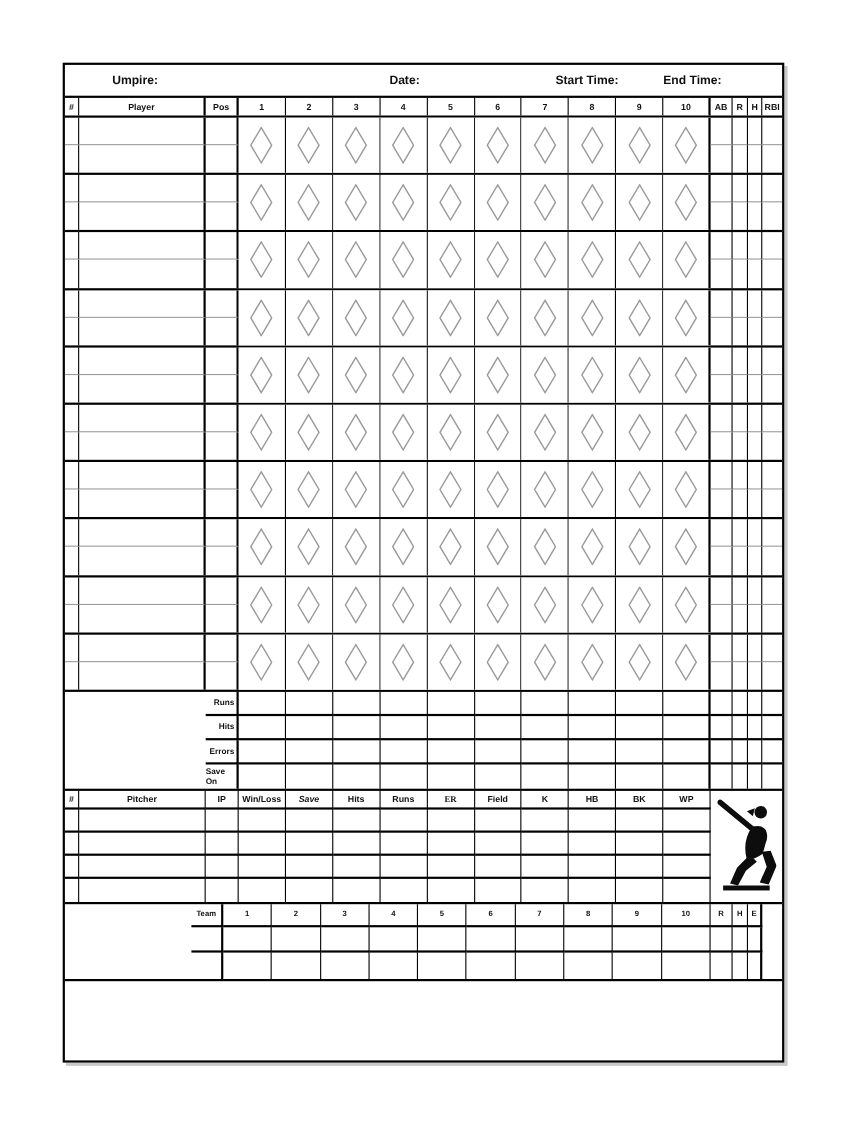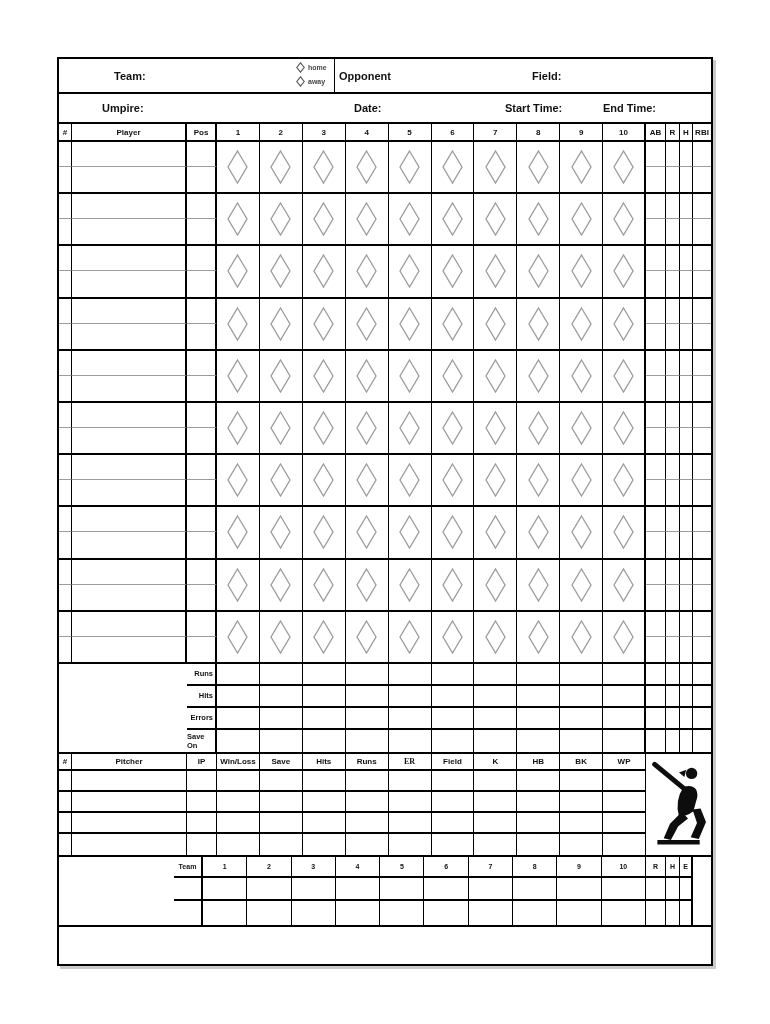--- a/index.html
+++ b/index.html
@@ -49,44 +49,20 @@
   
   .row-scorer{position:relative;height:37px;}
   .dwrap{display:flex;align-items:center;justify-content:center;}
 </style>
 </head>
 <body>
 
 <div class="page">
   <div class="card">
 
-    <div class="row-team">
-      <span class="lbl" style="left:55px">Team:</span>
-      <div class="homeaway">
-        <div class="ha-line">
-          <span class="dwrap">
-            <svg width="9" height="11" viewBox="0 0 9 11">
-                <polygon points="4.5,0.8 8.2,5.5 4.5,10.2 0.8,5.5" fill="none" stroke="#555" stroke-width="1.1"></polygon>
-              </svg>
-          </span>
-          <span>home</span>
-        </div>
-        <div class="ha-line">
-          <span class="dwrap">
-            <svg width="9" height="11" viewBox="0 0 9 11">
-                <polygon points="4.5,0.8 8.2,5.5 4.5,10.2 0.8,5.5" fill="none" stroke="#555" stroke-width="1.1"></polygon>
-              </svg>
-          </span>
-          <span>away</span>
-        </div>
-      </div>
-      <div class="vdiv"></div>
-      <span class="lbl" style="left:280px">Opponent</span>
-      <span class="lbl" style="left:473px">Field:</span>
-    </div>
 
     <div class="row-info">
       <span class="lbl" style="left:43px">Umpire:</span>
       <span class="lbl" style="left:295px">Date:</span>
       <span class="lbl" style="left:446px">Start Time:</span>
       <span class="lbl" style="left:544px">End Time:</span>
     </div>
 
     <div id="batHeader" class="bgrid">
         <div class="cell hc">#</div>
@@ -1046,21 +1022,21 @@
               <rect x="6" y="88" width="47" height="5"></rect>
             </g>
             <line x1="3" y1="4" x2="37" y2="32" stroke="#0d0d0d" stroke-width="5.5" stroke-linecap="round"></line>
           </svg>
         </span>
       </div>
     <div class="cell phc bb2" style="grid-area: 1 / 1;">#</div>
         <div class="cell phc bb2 " style="grid-area: 1 / 2;">Pitcher</div>
         <div class="cell phc bb2 " style="grid-area: 1 / 3;">IP</div>
         <div class="cell phc bb2" style="grid-area: 1 / 4;">Win/Loss</div>
-        <div class="cell phc bb2" style="grid-area: 1 / 5;">Save</div>
+        <div class="cell phc bb2" style="grid-area: 1 / 5; font-style: italic;">Save</div>
         <div class="cell phc bb2" style="grid-area: 1 / 6;">Hits</div>
         <div class="cell phc bb2" style="grid-area: 1 / 7;">Runs</div>
         <div class="cell phc bb2" style="grid-area: 1 / 8; font-family: Liberation Serif, serif;">ER</div>
         <div class="cell phc bb2" style="grid-area: 1 / 9;">Field</div>
         <div class="cell phc bb2" style="grid-area: 1 / 10;">K</div>
         <div class="cell phc bb2" style="grid-area: 1 / 11;">HB</div>
         <div class="cell phc bb2" style="grid-area: 1 / 12;">BK</div>
         <div class="cell phc bb2" style="grid-area: 1 / 13;">WP</div>
         <div class="cell bb2" style="grid-area: 2 / 1;"></div>
         <div class="cell bb2" style="grid-area: 2 / 2;"></div>

